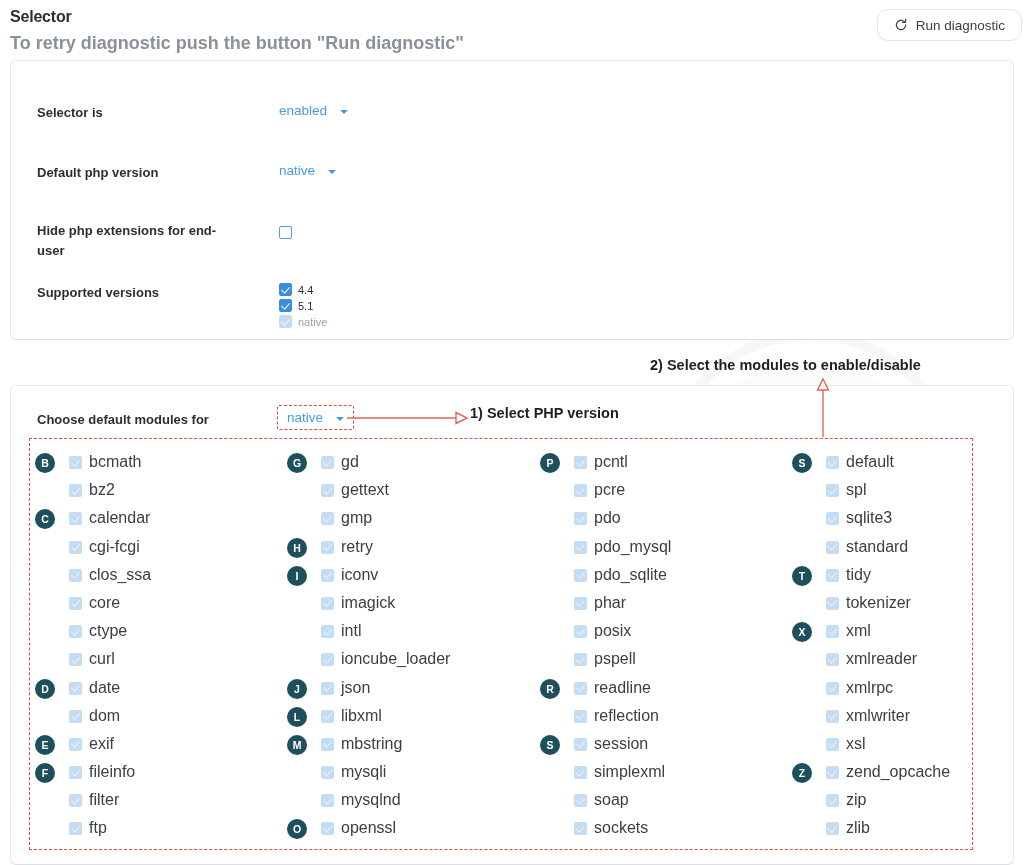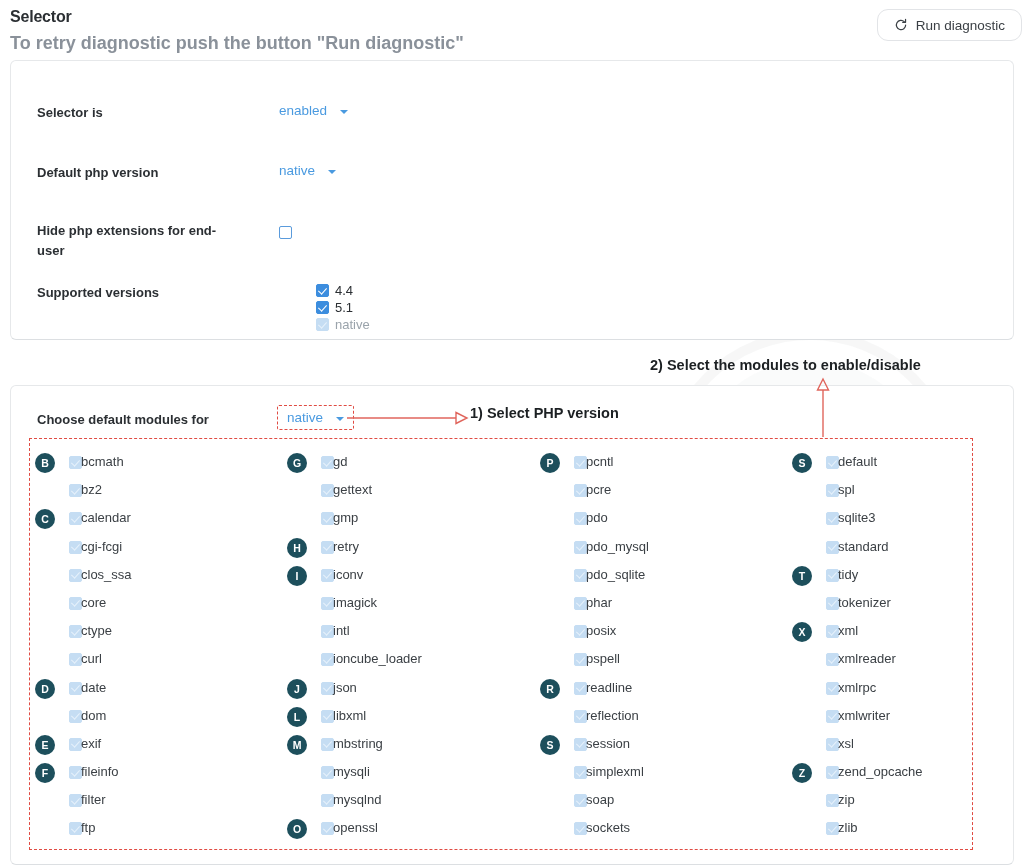--- a/index.html
+++ b/index.html
@@ -86,21 +86,21 @@
   .cb.on{background:#3c8dde;border:1px solid #3c8dde;}
   .cb.on::after{
     content:"";position:absolute;left:3px;top:.5px;width:4px;height:7px;
     border:solid #fff;border-width:0 1.7px 1.7px 0;transform:rotate(42deg);
   }
   .cb.dim{background:#c5ddf3;border:1px solid #c5ddf3;}
   .cb.dim::after{
     content:"";position:absolute;left:3px;top:.5px;width:4px;height:7px;
     border:solid #e6f1fb;border-width:0 1.7px 1.7px 0;transform:rotate(42deg);
   }
-  .ver-item{display:inline-flex;align-items:center;gap:6px;margin-right:20px;font-size:13px;margin-left:37px;}
+  .ver-item{display:inline-flex;align-items:center;gap:6px;margin-right:20px;font-size:11px;}
   .ver-item .vl{color:#2b2f33;}
   .ver-item.disabled .vl{color:#9aa3ab;}
 
   
   #modules-head{position:absolute;left:26px;top:24px;}
   #modules-head .setting-label{font-size:13px;}
   #module-version-select{
     position:absolute;left:240px;top:-5px;
     padding:4px 9px;
     border:1.6px dashed #e04b43;border-radius:2px;
@@ -109,22 +109,22 @@
   .mod-row{position:relative;height:28.2px;}
   .badge{
     position:absolute;left:0;top:1px;
     width:20px;height:20px;border-radius:50%;
     background:#1d4f5c;color:#fff;
     font-size:10.5px;font-weight:bold;
     display:flex;align-items:center;justify-content:center;
   }
   .mod-cb{position:absolute;left:34px;top:4px;}
   .mod-name{
-    position:absolute;left:46px;top:0;
-    font-size:13px;color:#3b4045;line-height:20px;white-space:nowrap;
+    position:absolute;left:54px;top:0;
+    font-size:16px;color:#3b4045;line-height:20px;white-space:nowrap;
   }
   
   #modules-dashed-box{
     position:absolute;left:18px;top:52px;width:944px;height:412px;
     border:1.8px dashed #e04b43;box-sizing:border-box;pointer-events:none;
     z-index:3;
   }
   #annot-1{
     position:absolute;left:470px;top:405px;
     font-size:14.5px;font-weight:bold;color:#1c2023;z-index:4;

